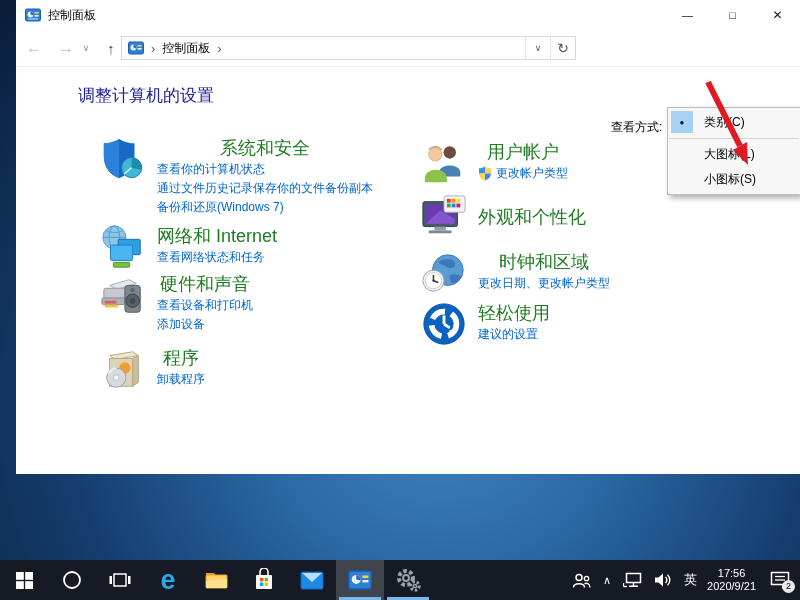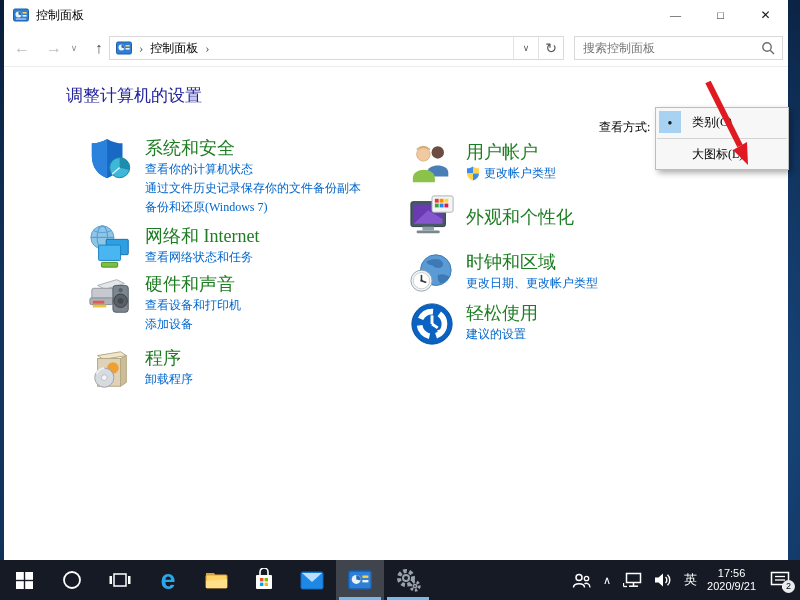--- a/index.html
+++ b/index.html
@@ -2,21 +2,21 @@
 <html><head>
 <meta charset="utf-8">
 <style>
   html,body{margin:0;padding:0;}
   body{
     width:800px;height:600px;position:relative;overflow:hidden;
     font-family:"Liberation Sans","DejaVu Sans",sans-serif;
     background:radial-gradient(ellipse at 55% 68%, #3f86c4 0%, #2a66a2 30%, #143d6e 60%, #081c38 100%);
   }
   
-  .window{position:absolute;left:4px;top:0;width:784px;height:560px;background:#fff;font-family:Liberation Serif, serif;}
+  .window{position:absolute;left:16px;top:0;width:784px;height:474px;background:#fff;}
   .titlebar{height:30px;display:flex;align-items:center;}
   .title-icon{width:16px;height:16px;margin-left:9px;flex:none;}
   .title-text{font-size:12px;color:#000;margin-left:7px;}
   .win-controls{margin-left:auto;display:flex;height:100%;}
   .win-btn{width:45px;display:flex;align-items:center;justify-content:center;font-size:11px;color:#111;}
   .win-btn.close{font-size:12px;}
   
   .navbar{position:relative;height:36px;border-bottom:1px solid #ececec;}
   .nav-glyph{position:absolute;top:0;height:36px;display:flex;align-items:center;justify-content:center;}
   .g-back{left:4px;width:28px;font-size:16px;color:#b9bdc1;}
@@ -33,21 +33,21 @@
   .addr-refresh{font-size:14px;}
   .search{position:absolute;left:570px;top:6px;width:209px;height:24px;border:1px solid #d9d9d9;display:flex;align-items:center;box-sizing:border-box;}
   .search input{border:none;outline:none;flex:1;font-size:12px;padding:0 0 0 8px;font-family:inherit;color:#333;background:transparent;}
   .search input::placeholder{color:#777;}
   .search svg{margin-right:7px;flex:none;}
   
   .heading{position:absolute;left:62px;top:84px;font-size:17px;color:#21219c;}
   .viewby{position:absolute;left:595px;top:87px;display:flex;align-items:center;font-size:12px;color:#000;margin-top:23px;}
   .viewby-btn{margin-left:5px;display:flex;align-items:center;gap:5px;background:#d3e9fb;border:6px solid #22c55e;color:#0066cc;font-size:12px;padding:3px 7px;}
   .viewby-arrow{font-size:8px;color:#0066cc;}
-  .cat{position:absolute;display:flex;align-items:flex-start;}
+  .cat{position:absolute;display:flex;align-items:flex-start;text-align:center;}
   .cat.center{align-items:center;}
   .cat-icon{width:46px;height:46px;flex:none;margin-right:11px;}
   .cat-text{display:flex;flex-direction:column;}
   .cat-title{font-size:18px;line-height:24px;color:#1e7d22;cursor:pointer;}
   .cat-link{font-size:12px;line-height:19px;color:#0066cc;cursor:pointer;display:flex;align-items:center;gap:4px;}
   
   .view-menu{position:absolute;left:651px;top:107px;width:132px;background:#f7f7f7;border:1px solid #bdbdbd;box-shadow:3px 3px 6px rgba(0,0,0,.32);padding:2px 0;z-index:5;}
   .menu-item{height:25px;display:flex;align-items:center;font-size:12px;color:#000;position:relative;padding-left:36px;}
   .menu-check{position:absolute;left:3px;top:1px;width:22px;height:22px;background:#a8d2f2;display:flex;align-items:center;justify-content:center;}
   .menu-bullet{font-size:8px;color:#1a1a1a;}
@@ -105,27 +105,20 @@
       </svg>
       <span class="crumb-chev">›</span>
       <span class="crumb-text">控制面板</span>
       <span class="crumb-chev">›</span>
       <div class="addr-right">
         <div class="addr-dd">∨</div>
         <div class="addr-refresh">↻</div>
       </div>
     </div>
 
-    <div class="search">
-      <input placeholder="搜索控制面板" style="">
-      <svg width="14" height="14" viewBox="0 0 14 14">
-        <circle cx="6" cy="6" r="4.2" fill="none" stroke="#6b6e71" stroke-width="1.4"></circle>
-        <line x1="9.2" y1="9.2" x2="13" y2="13" stroke="#6b6e71" stroke-width="1.4"></line>
-      </svg>
-    </div>
   </div>
 
   <div class="heading">调整计算机的设置</div>
   <div class="viewby">
     <span>查看方式:</span>
     <span class="viewby-btn">
       <span>类别</span>
       <span class="viewby-arrow">▾</span>
     </span>
   </div>
@@ -281,20 +274,23 @@
     <div class="menu-item">
       <span class="menu-check">
         <span class="menu-bullet">●</span>
       </span>
       <span>类别(C)</span>
     </div>
     <div class="menu-sep"></div>
     <div class="menu-item">
       <span>大图标(L)</span>
     </div>
+    <div class="menu-item">
+      <span>小图标(S)</span>
+    </div>
   </div>
 </div>
 
 <svg class="red-arrow" width="70" height="100" viewBox="0 0 70 100">
   <line x1="10" y1="6" x2="42" y2="70" stroke="#e01a22" stroke-width="6"></line>
   <polygon points="50,89 35,74 49,66" fill="#e01a22"></polygon>
 </svg>
 
 <div class="taskbar">
   <div class="tb-slot">

